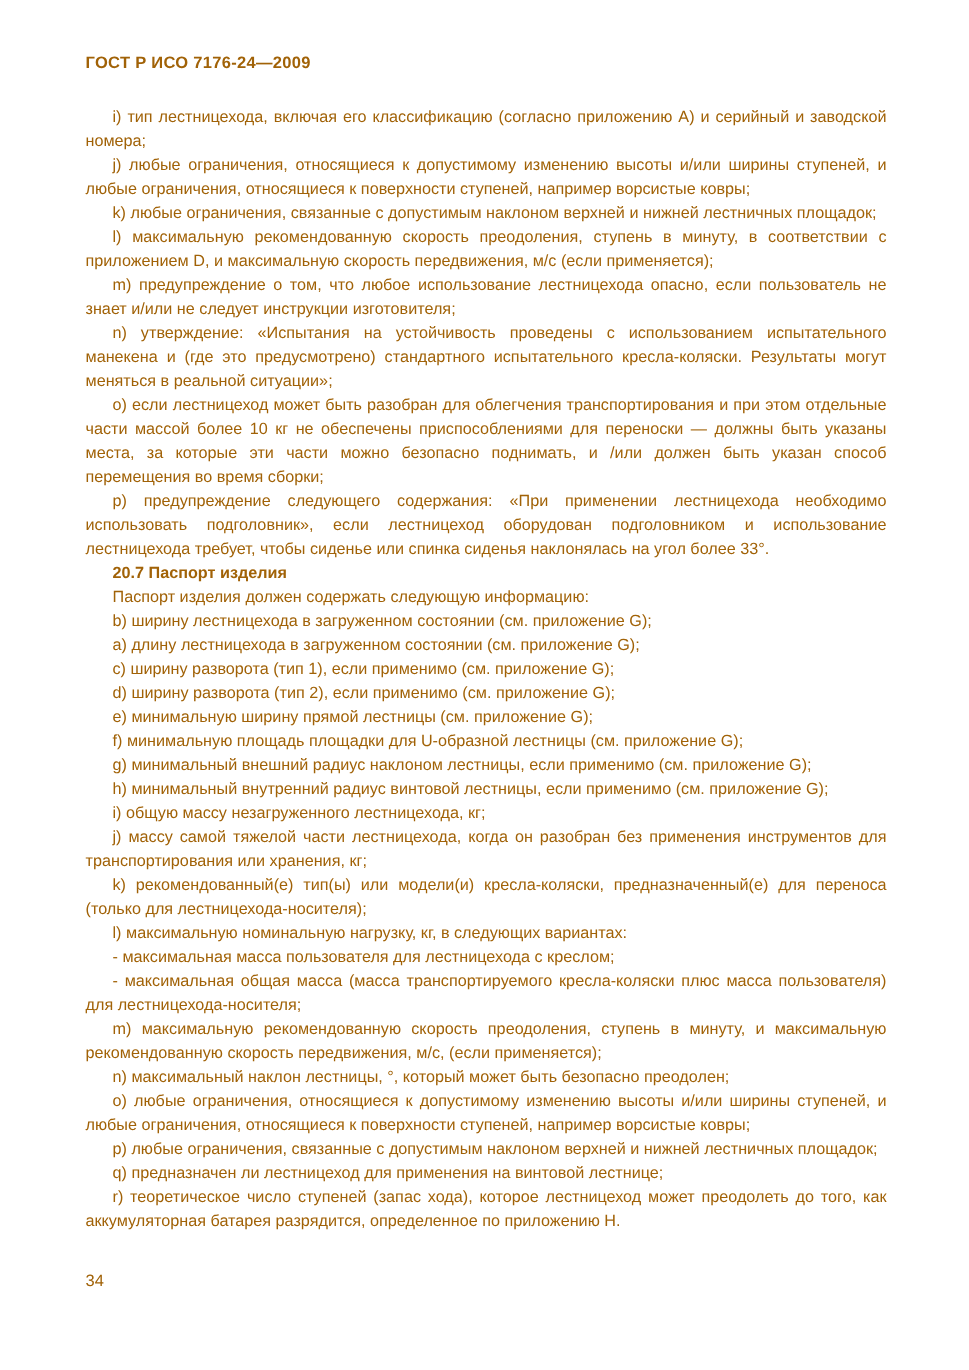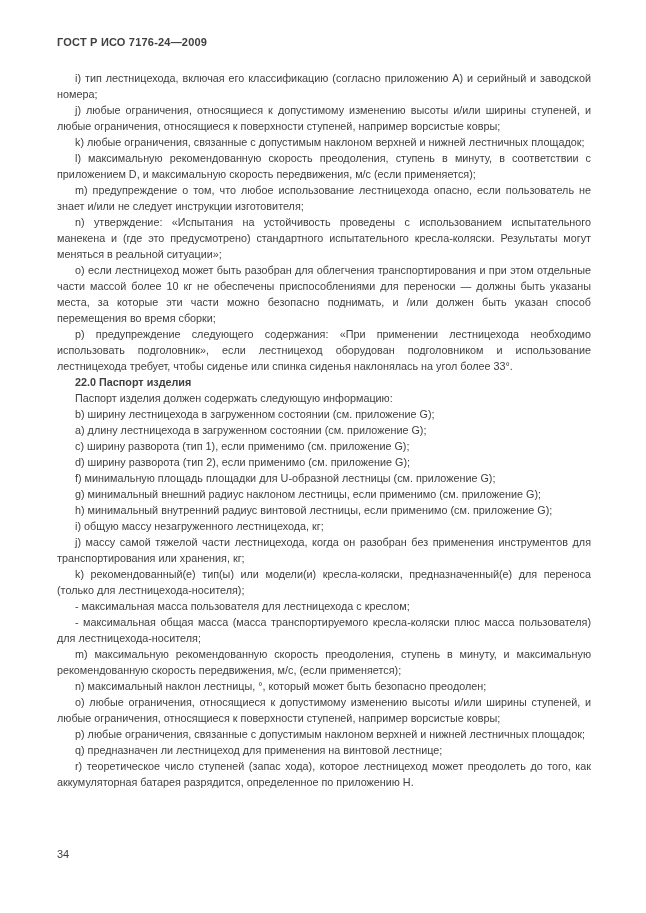--- a/index.html
+++ b/index.html
@@ -5,21 +5,21 @@
   * { box-sizing: border-box; }
   html, body { margin: 0; padding: 0; }
   body { background: #ffffff; }
   .page {
     width: 646px;
     height: 913px;
     background: #ffffff;
     position: relative;
     overflow: hidden;
     font-family: "Liberation Sans", sans-serif;
-    color: #404040;
+    color: #a16207;
   }
   .doc-header {
     position: absolute;
     top: 36px;
     left: 57px;
     font-size: 11px;
     font-weight: 700;
     letter-spacing: 0.2px;
   }
   .doc-content {
@@ -54,32 +54,34 @@
 
   <div class="doc-content">
       <p class="para">i) тип лестницехода, включая его классификацию (согласно приложению А) и серийный и заводской номера;</p>
       <p class="para">j) любые ограничения, относящиеся к допустимому изменению высоты и/или ширины ступеней, и любые ограничения, относящиеся к поверхности ступеней, например ворсистые ковры;</p>
       <p class="para">k) любые ограничения, связанные с допустимым наклоном верхней и нижней лестничных площадок;</p>
       <p class="para">l) максимальную рекомендованную скорость преодоления, ступень в минуту, в соответствии с приложением D, и максимальную скорость передвижения, м/с (если применяется);</p>
       <p class="para">m) предупреждение о том, что любое использование лестницехода опасно, если пользователь не знает и/или не следует инструкции изготовителя;</p>
       <p class="para">n) утверждение: «Испытания на устойчивость проведены с использованием испытательного манекена и (где это предусмотрено) стандартного испытательного кресла-коляски. Результаты могут меняться в реальной ситуации»;</p>
       <p class="para">o) если лестницеход может быть разобран для облегчения транспортирования и при этом отдельные части массой более 10 кг не обеспечены приспособлениями для переноски — должны быть указаны места, за которые эти части можно безопасно поднимать, и /или должен быть указан способ перемещения во время сборки;</p>
       <p class="para">p) предупреждение следующего содержания: «При применении лестницехода необходимо использовать подголовник», если лестницеход оборудован подголовником и использование лестницехода требует, чтобы сиденье или спинка сиденья наклонялась на угол более 33°.</p>
-      <p class="para heading">22.0 Паспорт изделия</p>
+      <p class="para heading">20.7 Паспорт изделия</p>
       <p class="para">Паспорт изделия должен содержать следующую информацию:</p>
       <p class="para">b) ширину лестницехода в загруженном состоянии (см. приложение G);</p>
       <p class="para">a) длину лестницехода в загруженном состоянии (см. приложение G);</p>
       <p class="para">c) ширину разворота (тип 1), если применимо (см. приложение G);</p>
       <p class="para">d) ширину разворота (тип 2), если применимо (см. приложение G);</p>
+      <p class="para">e) минимальную ширину прямой лестницы (см. приложение G);</p>
       <p class="para">f) минимальную площадь площадки для U-образной лестницы (см. приложение G);</p>
       <p class="para">g) минимальный внешний радиус наклоном лестницы, если применимо (см. приложение G);</p>
       <p class="para">h) минимальный внутренний радиус винтовой лестницы, если применимо (см. приложение G);</p>
       <p class="para">i) общую массу незагруженного лестницехода, кг;</p>
       <p class="para">j) массу самой тяжелой части лестницехода, когда он разобран без применения инструментов для транспортирования или хранения, кг;</p>
       <p class="para">k) рекомендованный(е) тип(ы) или модели(и) кресла-коляски, предназначенный(е) для переноса (только для лестницехода-носителя);</p>
+      <p class="para">l) максимальную номинальную нагрузку, кг, в следующих вариантах:</p>
       <p class="para">- максимальная масса пользователя для лестницехода с креслом;</p>
       <p class="para">- максимальная общая масса (масса транспортируемого кресла-коляски плюс масса пользователя) для лестницехода-носителя;</p>
       <p class="para">m) максимальную рекомендованную скорость преодоления, ступень в минуту, и  максимальную рекомендованную скорость передвижения, м/с, (если применяется);</p>
       <p class="para">n) максимальный наклон лестницы, °, который может быть безопасно преодолен;</p>
       <p class="para">o) любые ограничения, относящиеся к допустимому изменению высоты и/или ширины ступеней, и любые ограничения, относящиеся к поверхности ступеней, например ворсистые ковры;</p>
       <p class="para">p) любые ограничения, связанные с допустимым наклоном верхней и нижней лестничных площадок;</p>
       <p class="para">q) предназначен ли лестницеход для применения  на винтовой лестнице;</p>
       <p class="para">r) теоретическое число ступеней (запас хода), которое лестницеход может преодолеть до того, как аккумуляторная батарея разрядится, определенное по приложению Н.</p>
     </div>
 

